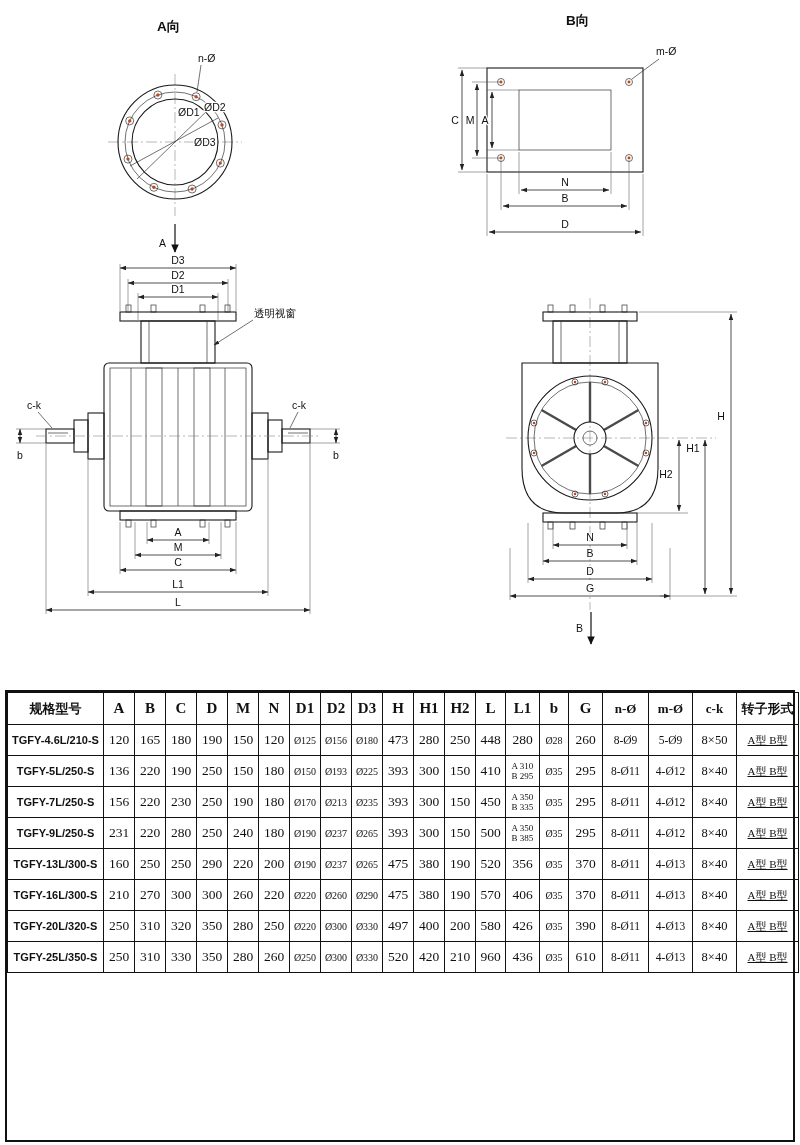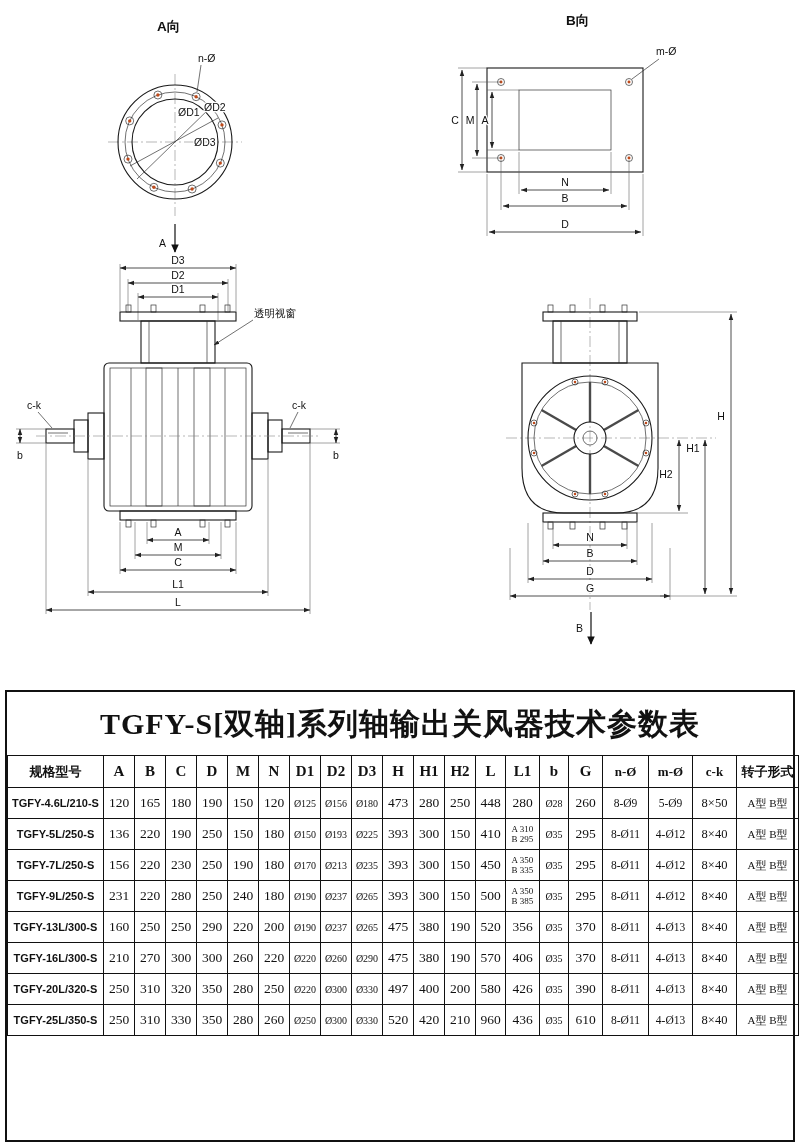--- a/index.html
+++ b/index.html
@@ -37,21 +37,21 @@
   table { border-collapse:collapse; table-layout:fixed; width:100%; }
   th,td { border:1px solid #111; text-align:center; vertical-align:middle; padding:0; overflow:hidden; }
   th { height:32px; font-size:15px; font-weight:bold; font-family:"Liberation Serif",serif; }
   th:first-child, th:last-child,
   th:nth-child(18), th:nth-child(19), th:nth-child(20) { font-size:13px; }
   td { height:31px; font-size:13.5px; }
   td:first-child { font-family:"Liberation Sans",sans-serif; font-weight:bold; font-size:11px; }
   td:nth-child(8), td:nth-child(9), td:nth-child(10), td:nth-child(16) { font-size:10px; }
   td:nth-child(18), td:nth-child(19) { font-size:11.5px; }
   td:nth-child(20) { font-size:12.5px; }
-  td:last-child { font-size:11px; }
+  td:last-child { font-size:11px;text-decoration:underline; }
   td.stacked { font-size:9px; line-height:1.15; white-space:pre-line; }
   .note {
     margin-top:auto; padding:0 10px 24px;
     font-size:11px; font-family:"Liberation Sans",sans-serif;
   }
 </style>
 </head>
 <body>
 
 <svg id="drawings" width="800" height="690" viewBox="0 0 800 690">
@@ -313,21 +313,20 @@
     <line class="ext" x1="670" y1="548" x2="670" y2="600"></line>
     <line class="dim" x1="510" y1="596" x2="670" y2="596"></line>
     <text class="lbl" x="590" y="592">G</text>
 
     <line class="varrow" x1="591" y1="612" x2="591" y2="644"></line>
     <text class="lble" x="583" y="632">B</text>
   </g>
 </svg>
 
 <div class="spec-box">
-  <div class="spec-title">TGFY-S[双轴]系列轴输出关风器技术参数表</div>
   <table>
     <colgroup id="param-cols">
         <col style="width: 96px;">
         <col style="width: 31px;">
         <col style="width: 31px;">
         <col style="width: 31px;">
         <col style="width: 31px;">
         <col style="width: 31px;">
         <col style="width: 31px;">
         <col style="width: 31px;">

